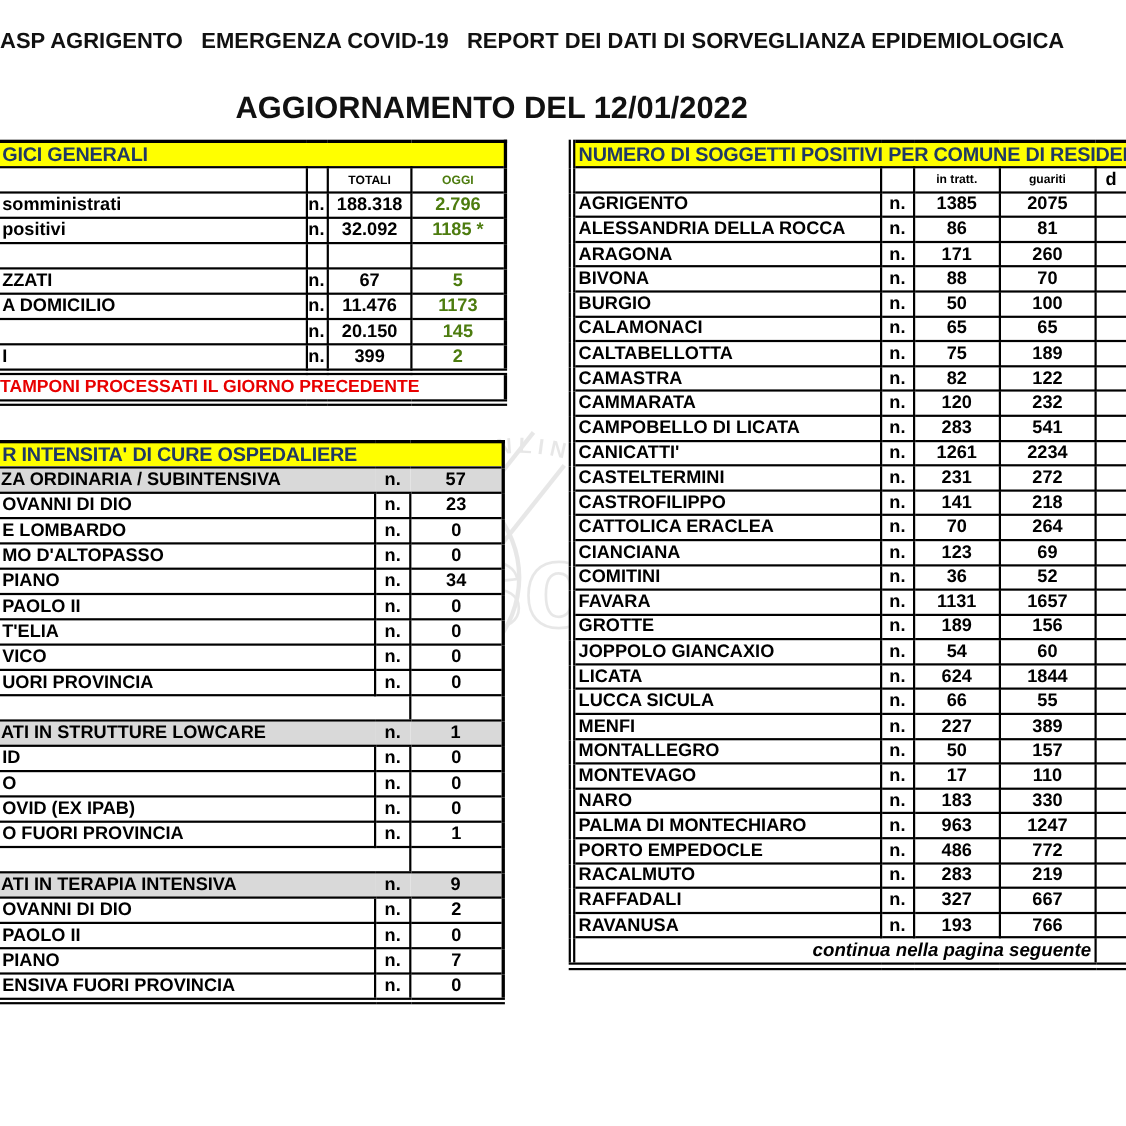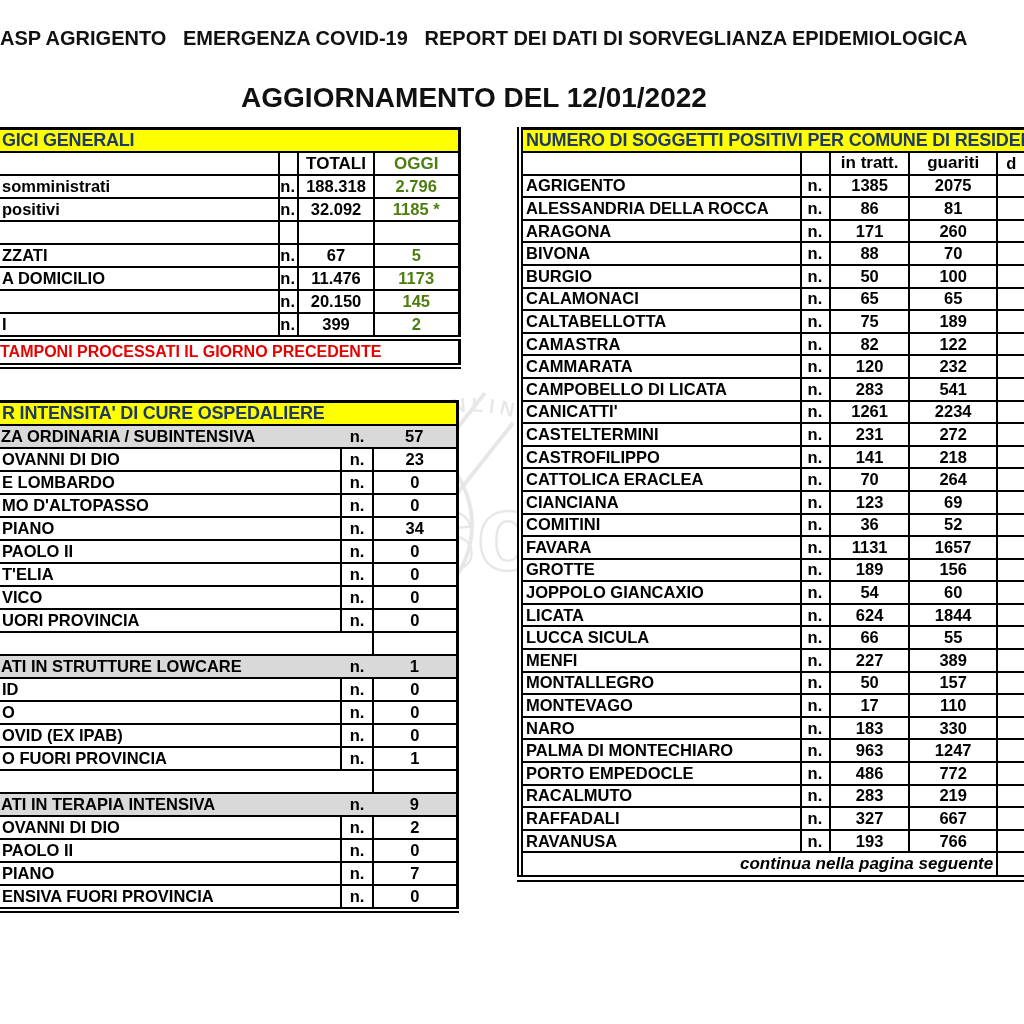--- a/index.html
+++ b/index.html
@@ -6,35 +6,35 @@
   body{
     width:1024px;height:1024px;overflow:hidden;position:relative;
     background:#ffffff;font-family:"Liberation Sans",sans-serif;color:#000;
   }
   .doc-title{
     position:absolute;top:27px;left:0;width:932px;text-align:center;
     font-size:20px;font-weight:bold;white-space:pre;color:#111;
   }
   .doc-subtitle{
     position:absolute;top:82px;left:0;width:894px;text-align:center;
-    font-size:28px;font-weight:bold;color:#111;margin-left:27px;
+    font-size:28px;font-weight:bold;color:#111;
   }
   table{position:absolute;border-collapse:collapse;table-layout:fixed;background:#fff;}
   td{
     border:2px solid #000;font-weight:bold;font-size:16.5px;height:21px;
     padding:0 3px;white-space:nowrap;overflow:hidden;vertical-align:middle;
   }
   .ytitle{
     background:#FFFF00;color:#1F3864;font-size:18px;height:21px;
     border-top:3px solid #000;letter-spacing:-0.2px;padding-left:3px;
   }
   .red{color:#4d7c0f;}
   .num{text-align:center;padding:0 1px;}
   .lbl{text-align:left;}
-  .colhead{font-size:17px;}
+  .colhead{font-size:11px;}
   
   .tblA{left:-3px;top:127px;}
   .cA1{width:281px}.cA2{width:19px}.cA3{width:76px}.cA4{width:85px}
   .tblA .ncell{text-align:right;padding:0 2px 0 0;}
   .tblA td:last-child{border-right:3px solid #000;}
   .tblA .note{
     color:#E80000;font-size:16px;border-top:6px double #000;
     border-bottom:6px double #000;padding-left:1px;height:22px;
   }
   

